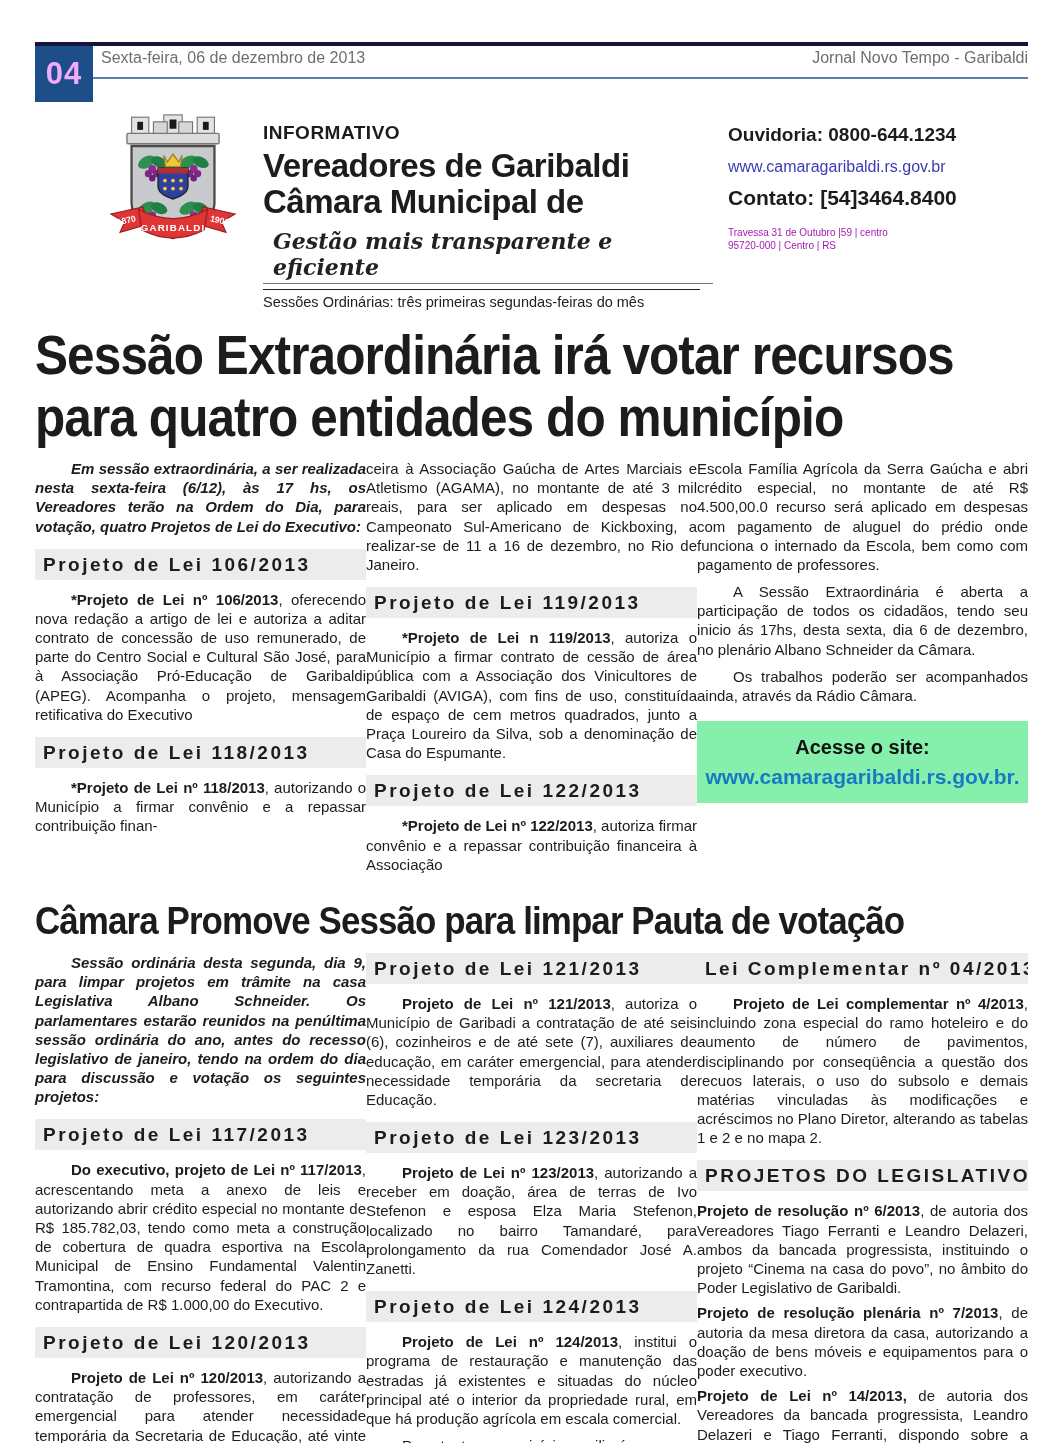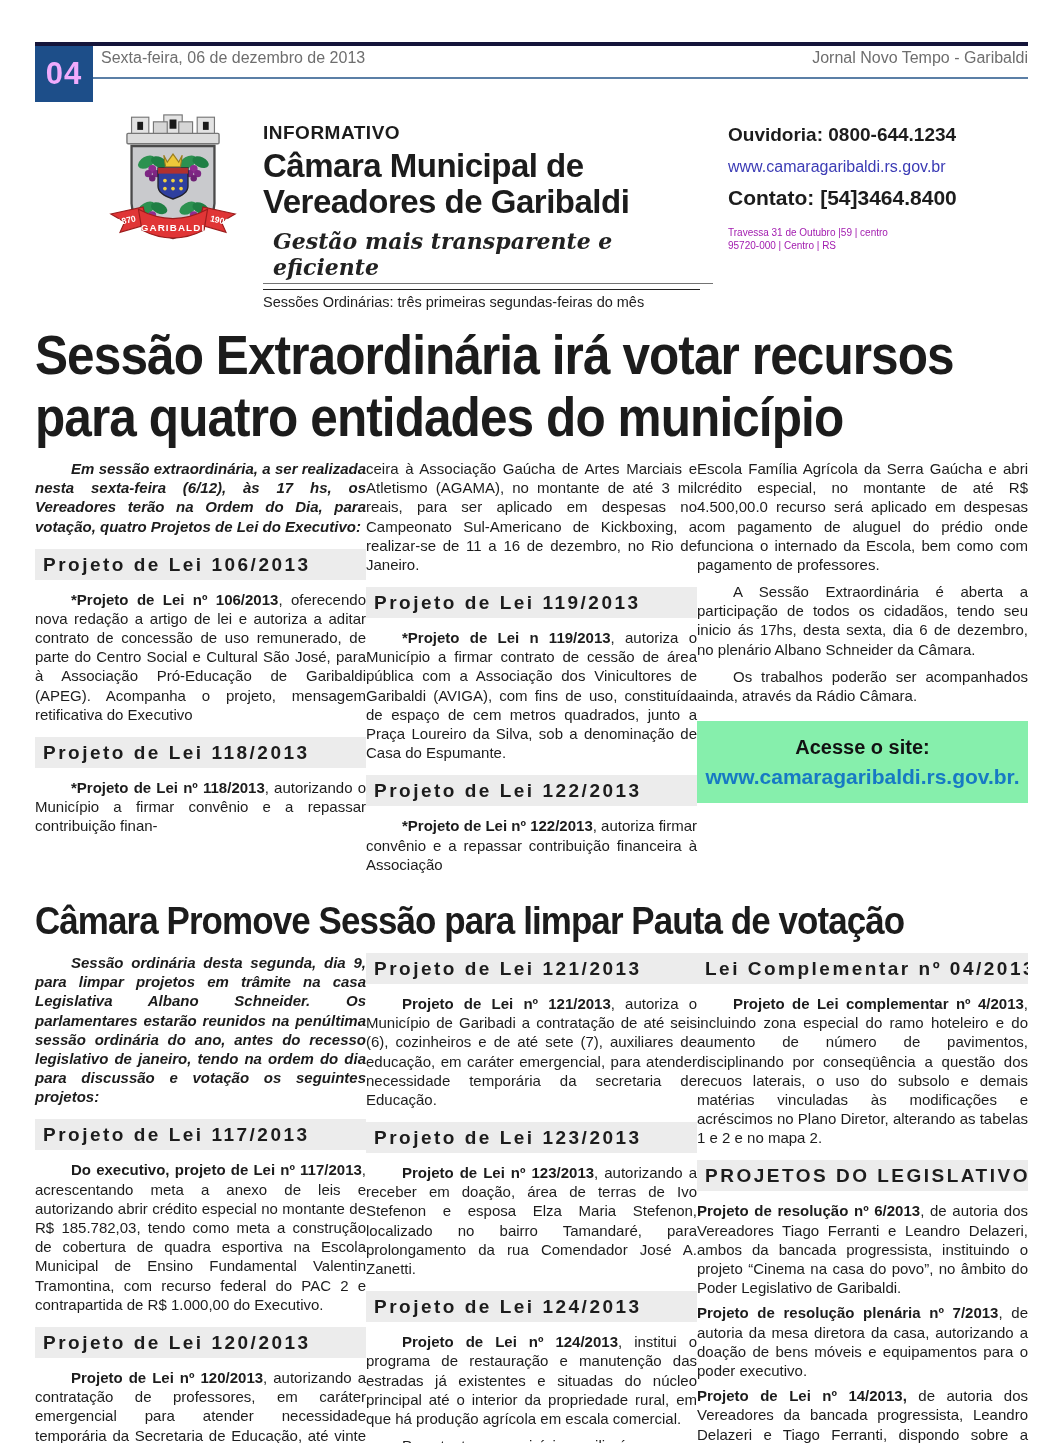--- a/index.html
+++ b/index.html
@@ -129,22 +129,22 @@
     </div>
   </div>
 
   <div class="masthead">
     <svg class="crest-big">
         <use href="#crest"></use>
       </svg>
     <div class="mast-center">
       <div class="kicker">INFORMATIVO</div>
       <div class="mast-title">
+        <div>Vereadores de Garibaldi</div>
         <div>Câmara Municipal de</div>
-        <div>Vereadores de Garibaldi</div>
       </div>
       <span class="tagline">Gestão mais transparente e eficiente</span>
       <div class="mast-rule"></div>
       <div class="sessions-note">Sessões Ordinárias: três primeiras segundas-feiras do mês</div>
     </div>
     <div class="mast-right">
       <div class="ouvidoria">Ouvidoria: 0800-644.1234</div>
       <div class="mast-link">www.camaragaribaldi.rs.gov.br</div>
       <div class="contato">Contato: [54]3464.8400</div>
       <div class="address">

